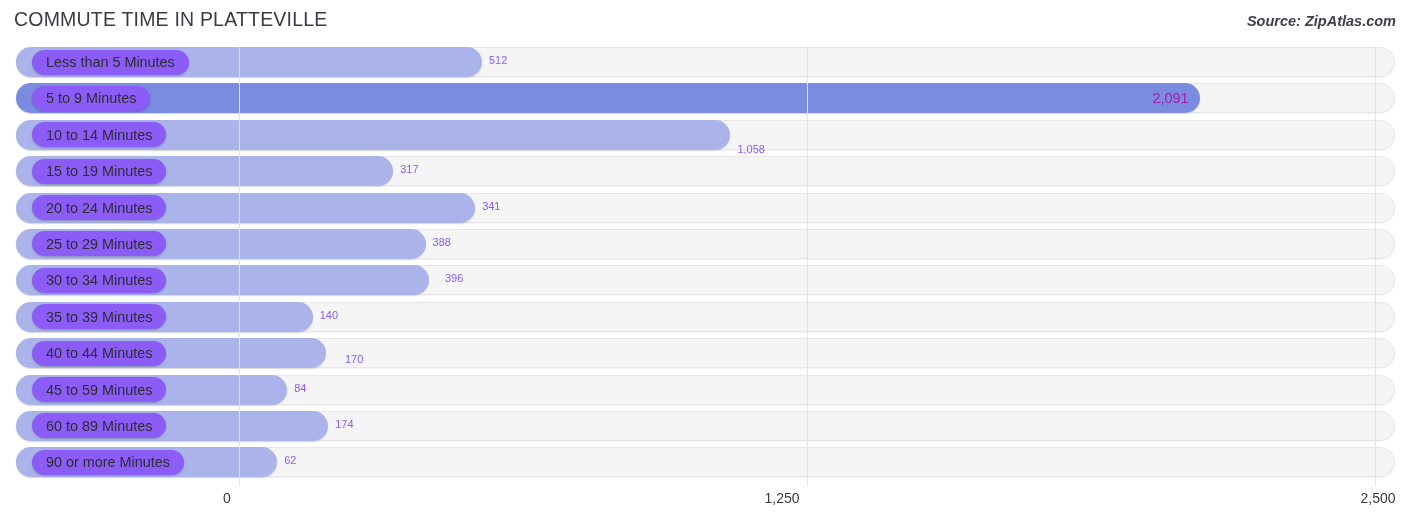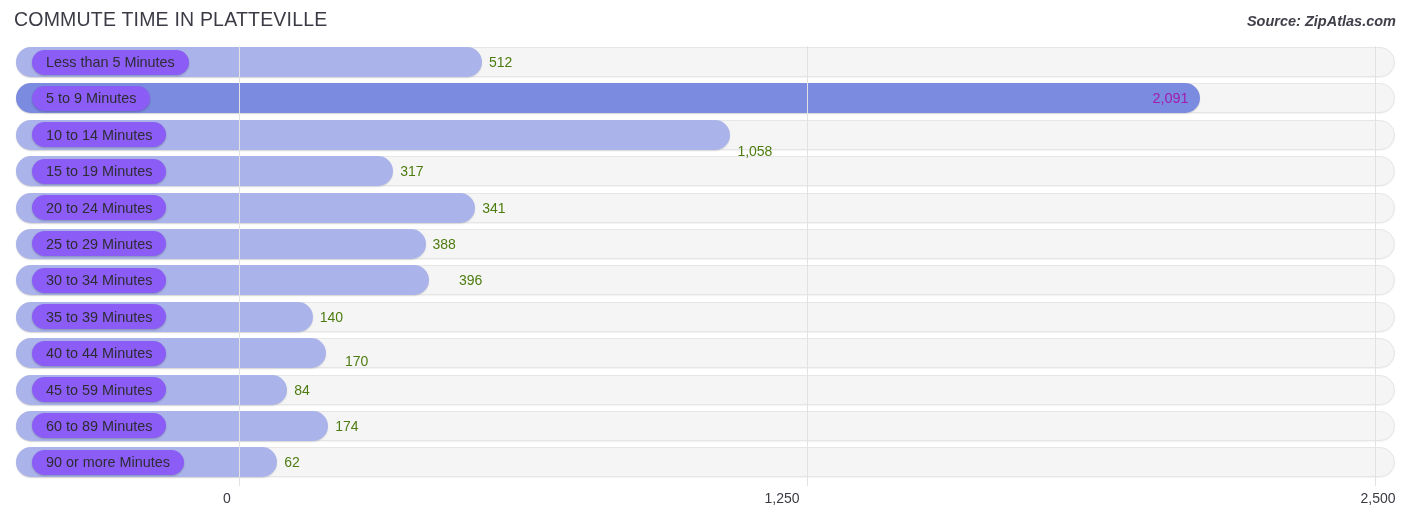--- a/index.html
+++ b/index.html
@@ -116,22 +116,22 @@
     box-shadow: 0 1px 2px rgba(0,0,0,0.22);
     font-size: 14.4px;
     color: #2d2d33;
     white-space: nowrap;
     z-index: 2;
   }
   
   .value-out {
     position: absolute;
     top: 8px;
-    font-size: 14px;
-    color: #4d7c0f;
+    font-size: 11px;
+    color: #8b5cf6;
     white-space: nowrap;
     z-index: 2;
   }
   
   .value-in {
     position: absolute;
     top: 8px;
     font-size: 14.4px;
     color: #a21caf;
     white-space: nowrap;
@@ -200,21 +200,21 @@
         <div class="row">
           <div class="track"></div>
           <div class="bar" style="width: 409.54px;"></div>
           <div class="label-pill">25 to 29 Minutes</div>
           <div class="value-out" style="left: 432.54px;">388</div>
         </div>
         <div class="row">
           <div class="track"></div>
           <div class="bar" style="width: 413.18px;"></div>
           <div class="label-pill">30 to 34 Minutes</div>
-          <div class="value-out" style="left: 459px;">396</div>
+          <div class="value-out" style="left: 445px;">396</div>
         </div>
         <div class="row">
           <div class="track"></div>
           <div class="bar" style="width: 296.7px;"></div>
           <div class="label-pill">35 to 39 Minutes</div>
           <div class="value-out" style="left: 319.7px;">140</div>
         </div>
         <div class="row">
           <div class="track"></div>
           <div class="bar" style="width: 310.35px;"></div>

